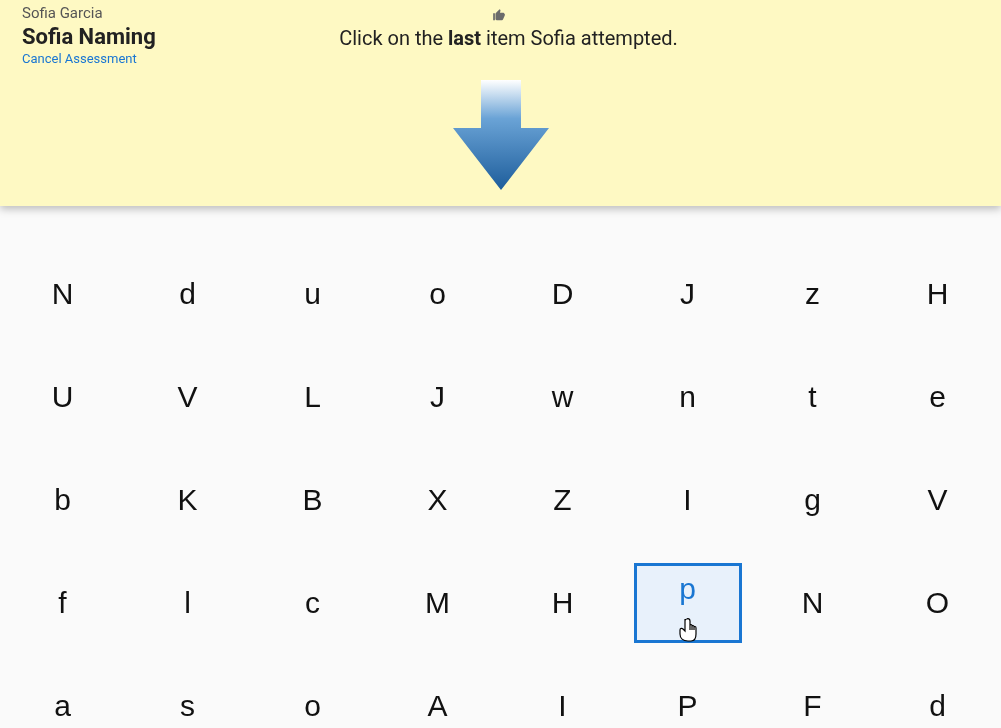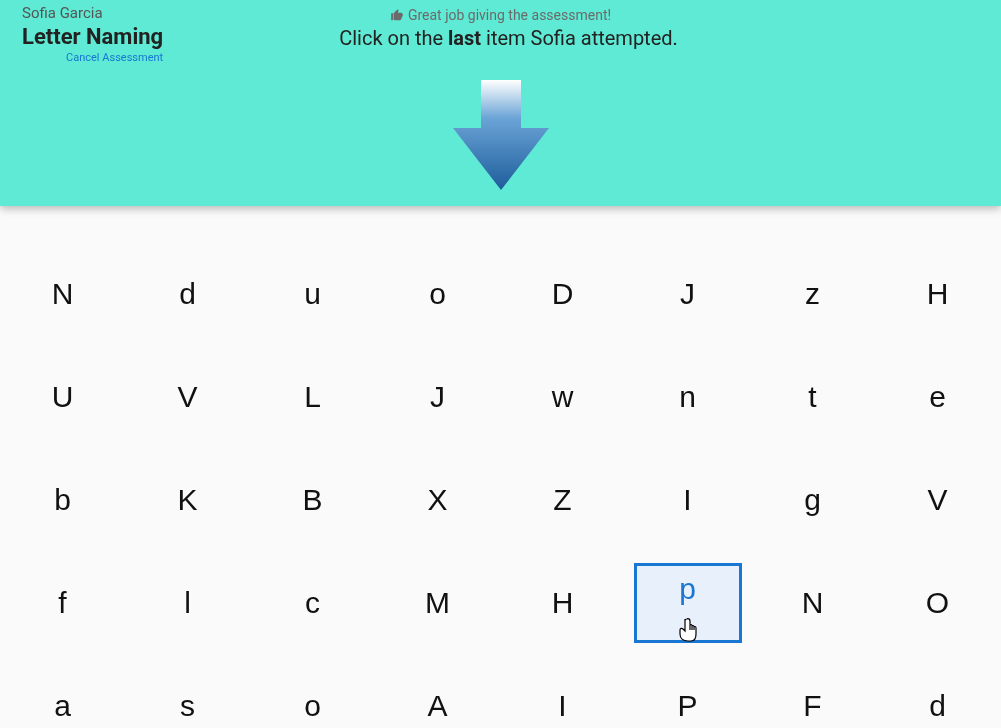--- a/index.html
+++ b/index.html
@@ -8,36 +8,36 @@
     width: 1001px; height: 728px;
     font-family: -apple-system, BlinkMacSystemFont, "Segoe UI", Roboto, Helvetica, Arial, sans-serif;
     background: #fff;
     overflow: hidden;
     position: relative;
   }
   .header {
     position: relative;
     width: 100%;
     height: 206px;
-    background: #5eead4;
+    background: #fef9c3;
     box-shadow: 0 3px 8px rgba(0,0,0,.25);
     z-index: 2;
   }
   .hdr-left {
     position: absolute;
     left: 22px; top: 4px;
   }
   .student-name {
     font-size: 15px; color:#555; margin-bottom:2px;
   }
   .assess-title {
     font-size: 22px; font-weight:700; color:#222; margin-bottom:2px;
   }
   .cancel-link {
-    font-size:11px; color:#1976d2; cursor:pointer;text-align:right;
+    font-size:13px; color:#1976d2; cursor:pointer;
   }
   .praise-row {
     position:absolute; top:6px; left:0; right:0;
     text-align:center; color:#6b6b6b; font-size:14px;
   }
   .praise-row svg { vertical-align:middle; margin-right:4px; }
   .praise-text { vertical-align:middle; }
   .instruction {
     position:absolute; top:26px; left:0; right:0;
     text-align:center; color:#222; font-size:20px;margin-left:16px;
@@ -76,28 +76,28 @@
     position:absolute; left:50%; top:62%; transform:translateX(-50%);
     z-index:2; pointer-events:none;
   }
 </style>
 </head>
 <body>
 
 <div class="header">
   <div class="hdr-left">
     <div class="student-name">Sofia Garcia</div>
-    <div class="assess-title">Letter Naming</div>
+    <div class="assess-title">Sofia Naming</div>
     <div class="cancel-link">Cancel Assessment</div>
   </div>
 
   <div class="praise-row">
     <svg width="14" height="14" viewBox="0 0 24 24" fill="#6b6b6b">
         <path d="M2 21h3V9H2v12zm19-11c0-1.1-.9-2-2-2h-5.3l.8-3.8.03-.32c0-.41-.17-.79-.44-1.06L13 2 6.6 8.4C6.2 8.8 6 9.3 6 9.8V19c0 1.1.9 2 2 2h9c.83 0 1.54-.5 1.84-1.22l3.02-7.05c.09-.23.14-.47.14-.73v-2z"></path>
-      </svg><span class="praise-text">Great job giving the assessment!</span>
+      </svg>
   </div>
 
   <div class="instruction">
     <span>Click on the </span><b>last</b><span> item Sofia attempted.</span>
   </div>
 
   <div class="arrow">
     <svg width="140" height="140" viewBox="0 0 140 140">
       <defs>
         <linearGradient id="ag" x1="0" y1="0" x2="0" y2="1">

